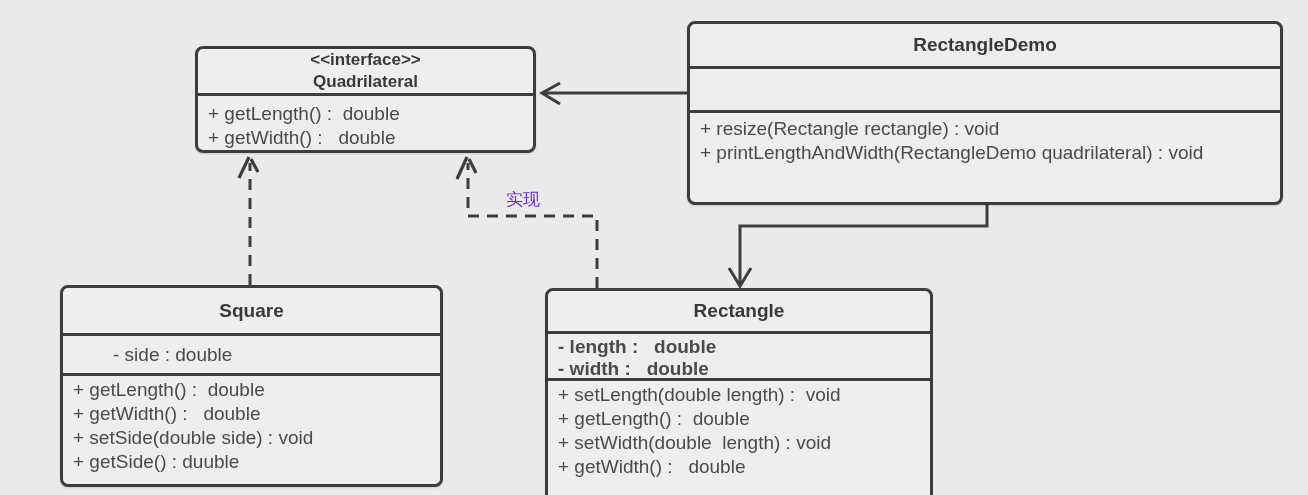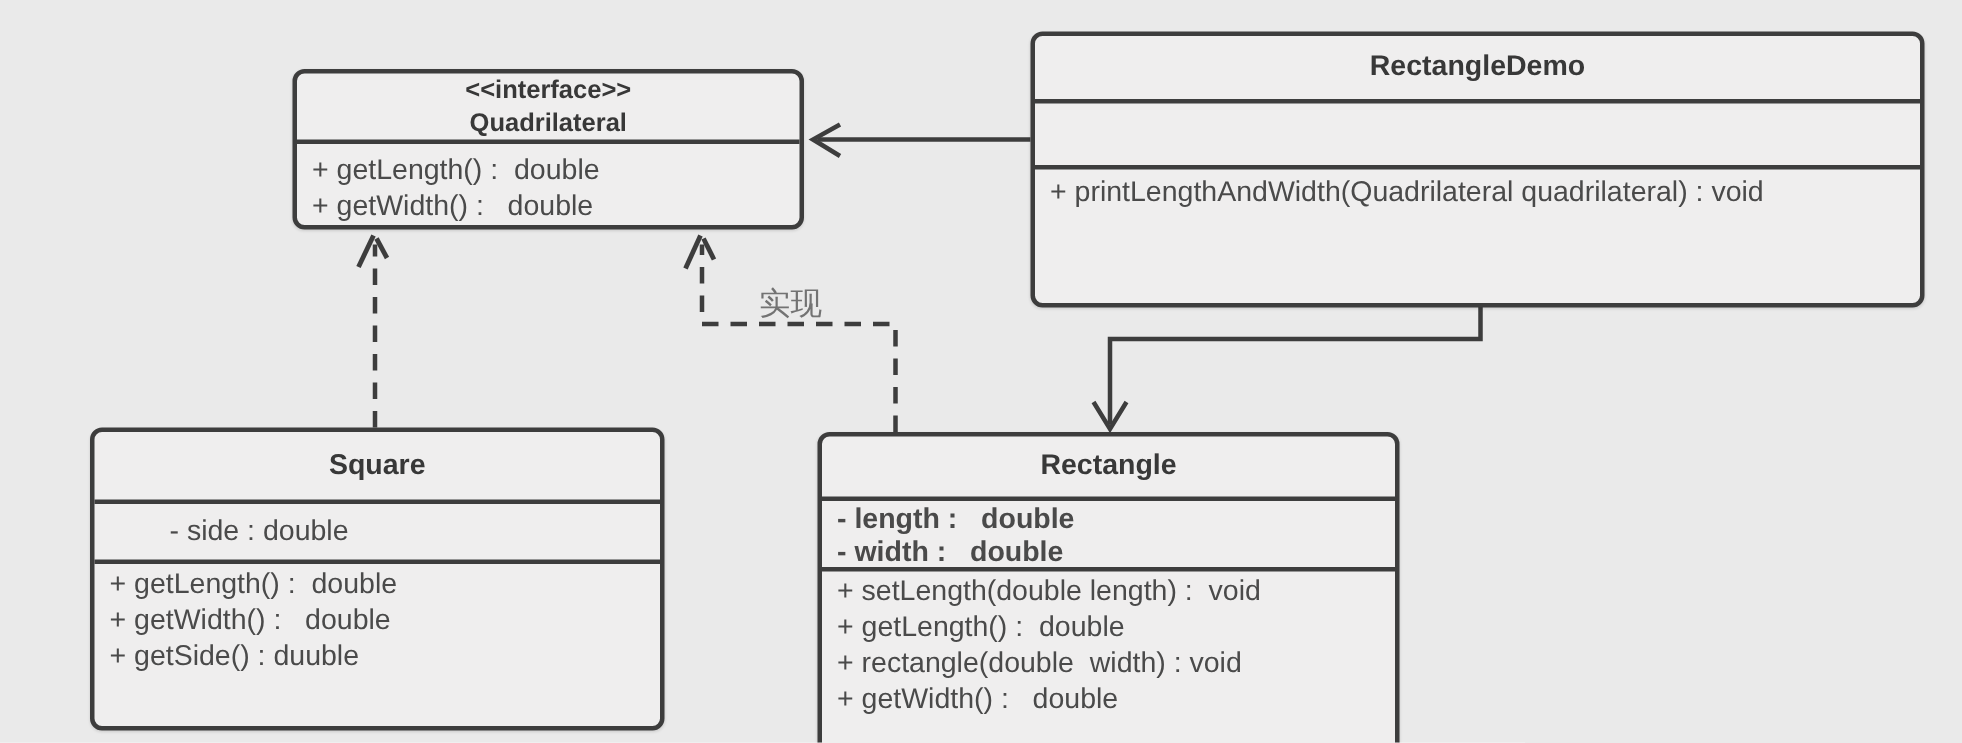--- a/index.html
+++ b/index.html
@@ -92,22 +92,22 @@
   #box-rectangle { left: 545px; top: 288px; width: 388px; height: 222px; }
   #box-rectangle .title { height: 40px; }
   #box-rectangle .attrs { height: 47px; padding-top: 2px; }
   #box-rectangle .attrs .member { line-height: 22px; font-weight: bold; }
   #box-rectangle .methods { padding-top: 2px; }
 
   #realization-label {
     position: absolute;
     left: 506px;
     top: 188px;
-    font-size: 21px;
-    color: #737373;
+    font-size: 17px;
+    color: #6d28d9;
     z-index: 3;
     white-space: pre;
   }
 </style>
 </head>
 <body>
 
 <div id="canvas">
 
   <svg id="connector-layer" viewBox="0 0 1308 495" xmlns="http://www.w3.org/2000/svg">
@@ -145,49 +145,51 @@
       <div class="member">+ getWidth() :   double</div>
     </div>
   </div>
 
   <div class="uml-box" id="box-rectangledemo">
     <div class="compartment title">
       <div>RectangleDemo</div>
     </div>
     <div class="compartment attrs"></div>
     <div class="compartment methods grow">
-      <div class="member">+ printLengthAndWidth(Quadrilateral quadrilateral) : void</div>
+      <div class="member">+ resize(Rectangle rectangle) : void</div>
+      <div class="member">+ printLengthAndWidth(RectangleDemo quadrilateral) : void</div>
     </div>
   </div>
 
   <div class="uml-box" id="box-square">
     <div class="compartment title">
       <div>Square</div>
     </div>
     <div class="compartment attrs">
       <div class="member">- side : double</div>
     </div>
     <div class="compartment methods grow">
       <div class="member">+ getLength() :  double</div>
       <div class="member">+ getWidth() :   double</div>
+      <div class="member">+ setSide(double side) : void</div>
       <div class="member">+ getSide() : duuble</div>
     </div>
   </div>
 
   <div class="uml-box" id="box-rectangle">
     <div class="compartment title">
       <div>Rectangle</div>
     </div>
     <div class="compartment attrs">
       <div class="member">- length :   double</div>
       <div class="member">- width :   double</div>
     </div>
     <div class="compartment methods grow">
       <div class="member">+ setLength(double length) :  void</div>
       <div class="member">+ getLength() :  double</div>
-      <div class="member">+ rectangle(double  width) : void</div>
+      <div class="member">+ setWidth(double  length) : void</div>
       <div class="member">+ getWidth() :   double</div>
     </div>
   </div>
 
   <div id="realization-label">实现</div>
 
 </div>
 
 </body></html>

